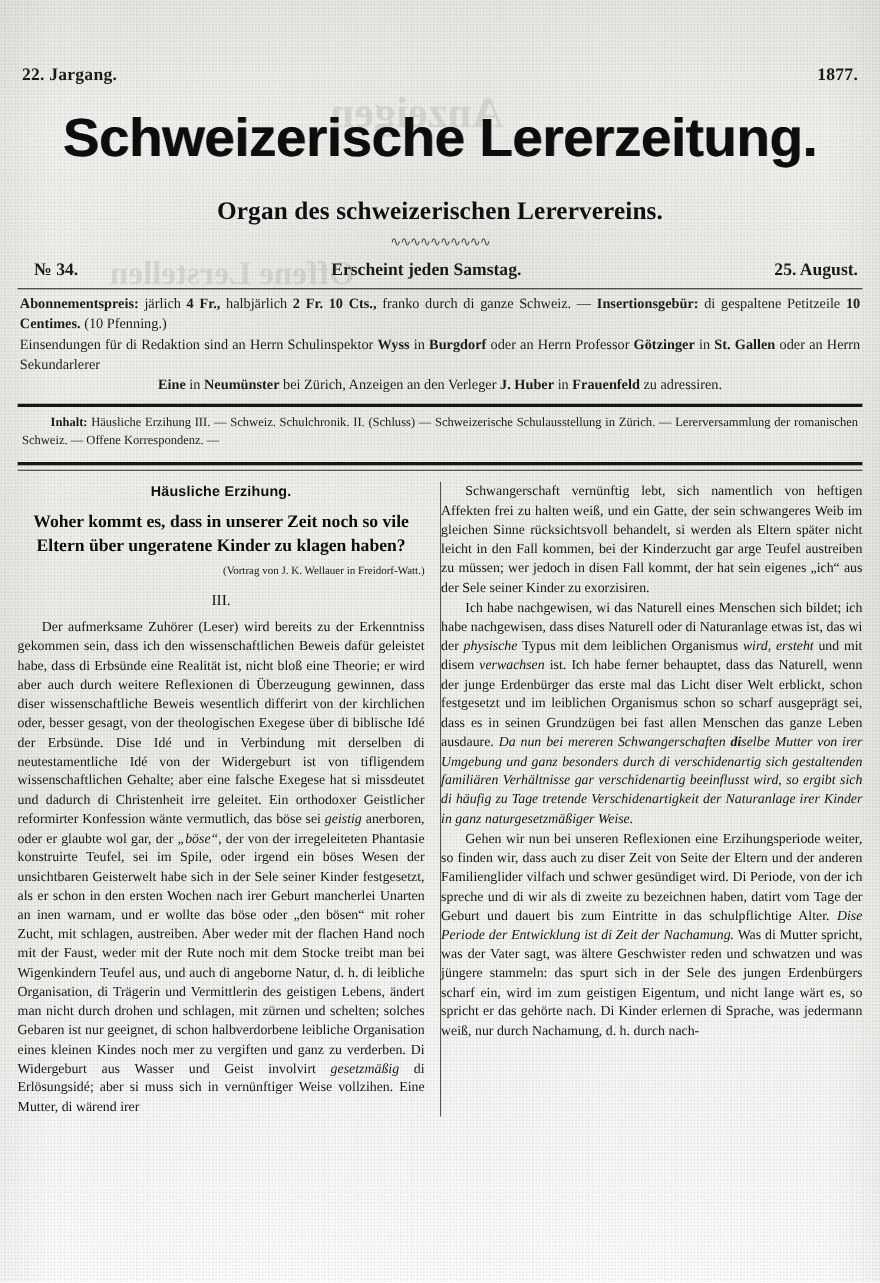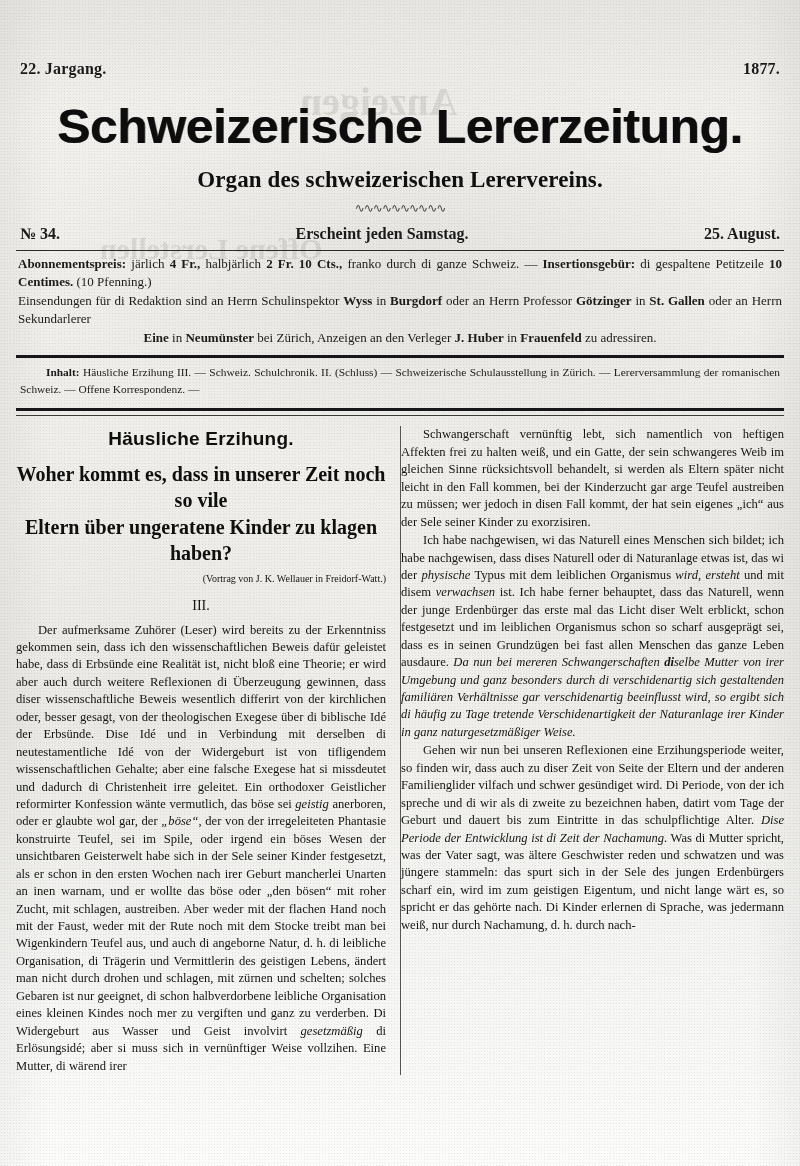--- a/index.html
+++ b/index.html
@@ -74,21 +74,21 @@
     line-height: 1;
     transform: scaleX(1.02);
     color: #0d0d0d;
     text-shadow: 0.6px 0 0 rgba(10,10,10,.55), -0.4px 0 0 rgba(10,10,10,.3);
   }
   .masthead-sub {
     text-align: center;
     font-family: "Liberation Serif", serif;
     font-weight: bold;
     font-size: 23px;
-    margin-top: 16px;
+    margin-top: 28px;
     color: #101010;
     letter-spacing: .1px;
   }
   .squiggle {
     text-align: center;
     margin: 8px 0 4px 0;
     font-size: 12px;
     letter-spacing: -1px;
     color: #4a4a46;
     font-family: "DejaVu Sans", sans-serif;
@@ -96,20 +96,21 @@
     overflow: hidden;
   }
   .issue-row {
     display: flex;
     justify-content: space-between;
     align-items: flex-end;
     font-family: "Liberation Serif", serif;
     font-weight: bold;
     font-size: 16px;
     padding: 6px 4px 0 4px;
+    margin-left: 11px;
   }
   .issue-row .mid { font-size: 16px; }
 
   .rule-thin {
     border: 0;
     border-top: 1.2px solid #2a2a28;
     margin: 7px 0 0 0;
   }
   .rule-thick {
     border: 0;
@@ -158,30 +159,30 @@
     text-align: justify;
     color: #151513;
   }
   .col.left  { padding-right: 14px; }
   .col.right { border-left: 1px solid #55554f; }
 
   .art-title {
     text-align: center;
     font-family: "Liberation Sans", sans-serif;
     font-weight: bold;
-    font-size: 19px;
+    font-size: 13px;
     letter-spacing: .2px;
     margin: 0 0 8px 0;
     color: #0f0f0e;
   }
   .art-head {
     text-align: center;
     font-family: "Liberation Serif", serif;
     font-weight: bold;
-    font-size: 20px;
+    font-size: 16px;
     line-height: 1.32;
     margin: 4px 0 6px 0;
     color: #0f0f0e;
   }
   .art-byline {
     text-align: right;
     font-size: 10px;
     margin: 4px 0 10px 0;
   }
   .art-sect {

